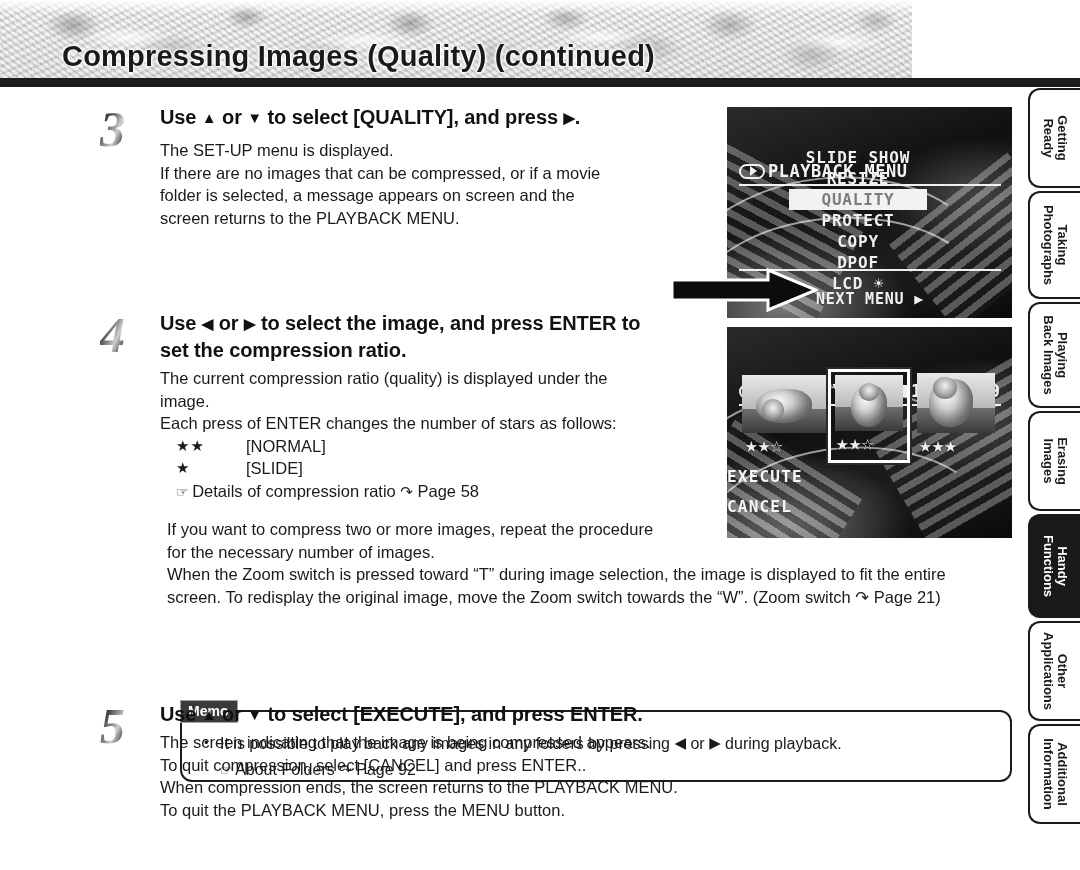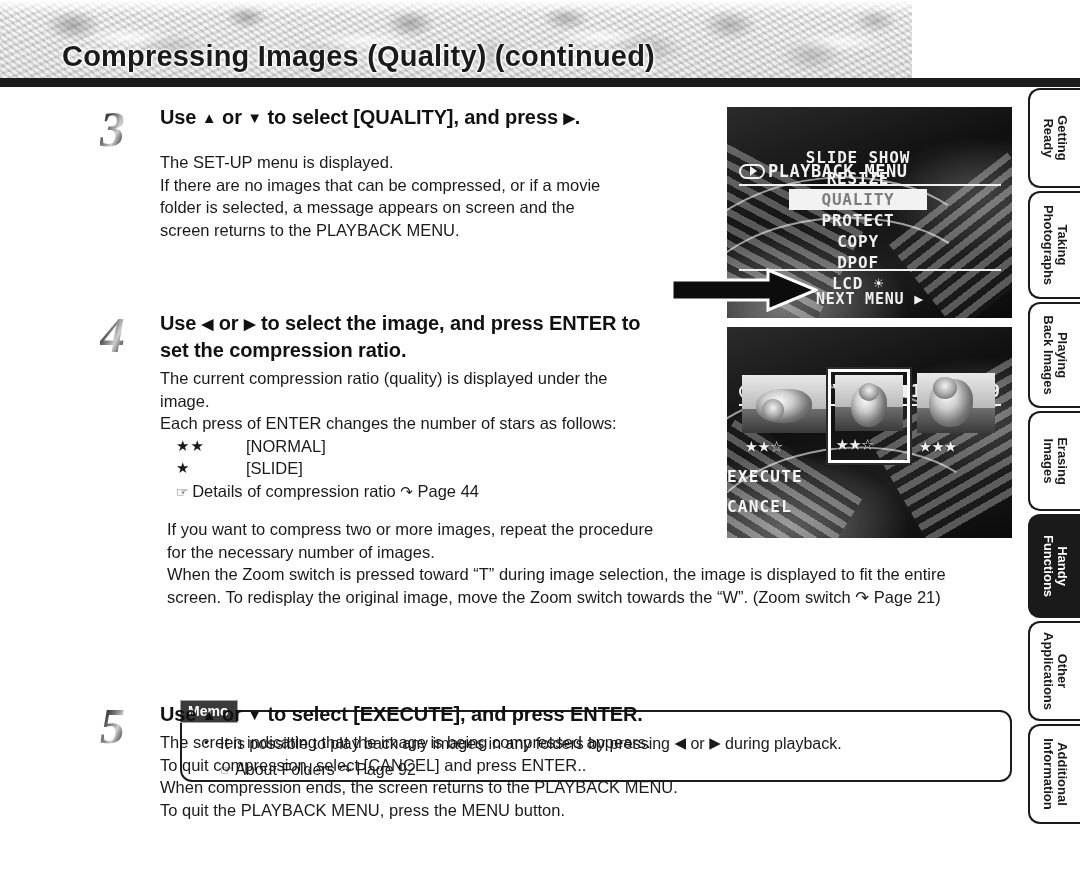--- a/index.html
+++ b/index.html
@@ -305,21 +305,21 @@
   </div>
 
   <div id="body">
 
     <div class="step" style="left:100px; top:16px; width:620px;">
       <div class="step-num">3</div>
       <div class="step-body">
         <div class="step-head">
           <span>Use </span><span class="glyph">▲</span><span> or </span><span class="glyph">▼</span><span> to select [QUALITY], and press </span><span class="glyph">▶</span><span>.</span>
         </div>
-        <div class="step-text" style="margin-top:20px">The SET-UP menu is displayed.</div>
+        <div class="step-text" style="margin-top:8px">The SET-UP menu is displayed.</div>
         <div class="step-text">If there are no images that can be compressed, or if a movie</div>
         <div class="step-text">folder is selected, a message appears on screen and the</div>
         <div class="step-text">screen returns to the PLAYBACK MENU.</div>
       </div>
     </div>
 
     <div class="step" style="left:100px; top:222px; width:640px;">
       <div class="step-num">4</div>
       <div class="step-body">
         <div class="step-head">
@@ -335,21 +335,21 @@
           <div class="ratio-name">[NORMAL]</div>
         </div>
         <div class="ratio-row">
           <div class="ratio-stars">★</div>
           <div class="ratio-name">[SLIDE]</div>
         </div>
         <div class="ref-line">
           <span class="hand-icon">☞</span>
           <span>Details of compression ratio</span>
           <span class="arrowret">↷</span>
-          <span>Page 44</span>
+          <span>Page 58</span>
         </div>
       </div>
     </div>
 
     <div style="position:absolute; left:155px; top:430px; width:858px;margin-left:12px;">
       <div class="para">If you want to compress two or more images, repeat the procedure</div>
       <div class="para">for the necessary number of images.</div>
       <div class="para">When the Zoom switch is pressed toward “T” during image selection, the image is displayed to fit the entire</div>
       <div class="para">screen. To redisplay the original image, move the Zoom switch towards the “W”. (Zoom switch ↷ Page 21)</div>
     </div>

